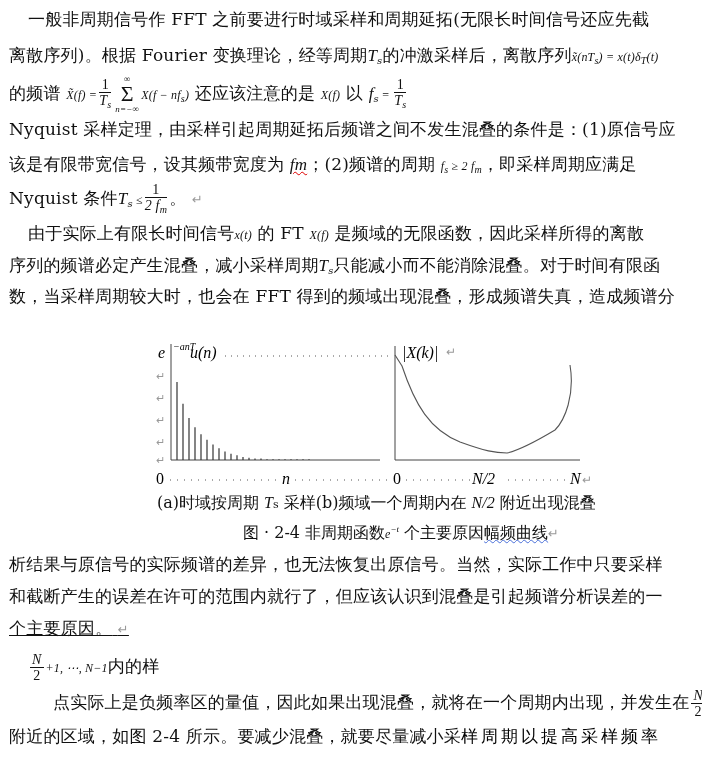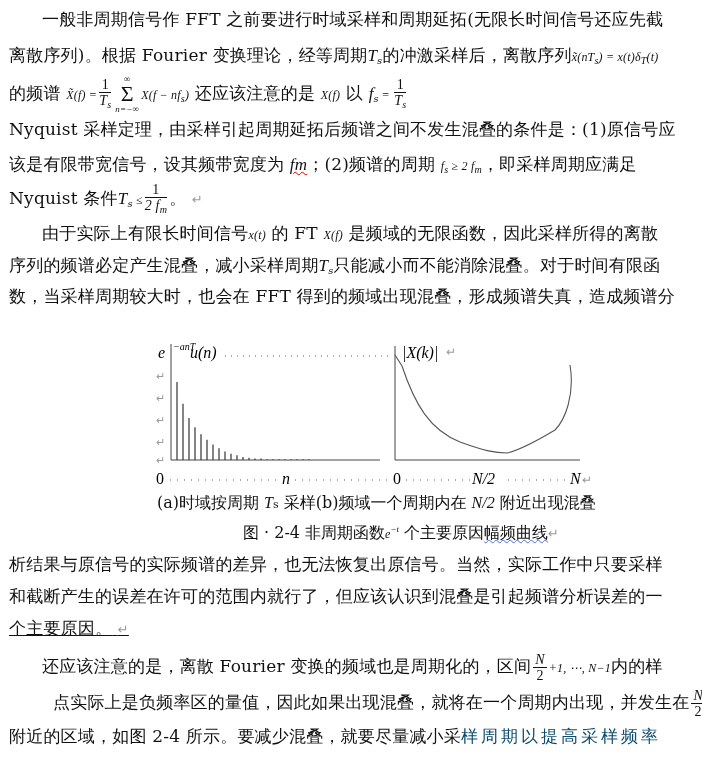--- a/index.html
+++ b/index.html
@@ -6,35 +6,35 @@
   body {
     width: 702px; height: 757px; overflow: hidden; position: relative;
     font-family: "DejaVu Serif", "Liberation Serif", serif;
     color: #111;
   }
   .line {
     position: absolute; left: 9px; right: 8px;
     font-size: 17px; line-height: 22px; white-space: nowrap;
     letter-spacing: 0.2px;
   }
-  .indent { left: 42px; }
+  .indent { left: 28px; }
   .m { font-family: "Liberation Serif", serif; font-style: italic; }
   .mn { font-family: "Liberation Serif", serif; }
   .small { font-size: 12px; }
   .sub { font-size: 10px; vertical-align: -3px; font-style: italic; }
   .frac { display: inline-block; vertical-align: middle; text-align: center; font-family: "Liberation Serif", serif; font-size: 14px; line-height: 15px; margin: 0 2px; }
   .frac .num { display: block; border-bottom: 1px solid #111; padding: 0 2px; }
   .frac .den { display: block; font-style: italic; }
   .para-mark { color: #999; font-family: "DejaVu Sans", sans-serif; font-size: 13px; }
   .wavy { text-decoration: underline wavy #d00; text-decoration-thickness: 1px; }
   .wavy-blue { text-decoration: underline wavy #4a6fd8; text-decoration-thickness: 1px; }
   .sum { display: inline-block; vertical-align: middle; text-align: center; font-family: "Liberation Serif", serif; line-height: 10px; margin: 0 2px; }
   .sum .top, .sum .bot { display: block; font-size: 9px; font-style: italic; }
   .sum .sig { display: block; font-size: 22px; line-height: 20px; }
-  .faded { color: #0c4a6e; letter-spacing: 3px; }
+  .faded { color: #000000; letter-spacing: 3px; }
   svg text { font-family: "Liberation Serif", serif; }
   .caption {
     position: absolute; font-size: 16px; white-space: nowrap;
   }
 </style>
 </head>
 <body>
 
 <div class="line indent" style="top:8px;">一般非周期信号作  FFT  之前要进行时域采样和周期延拓(无限长时间信号还应先截</div>
 
@@ -147,20 +147,20 @@
   <span>图 · 2-4 非周期函数</span><span class="m" style="font-size:12px;">e</span><sup class="m" style="font-size:9px;">−t</sup><span> 个主要原因</span><span class="wavy-blue">幅频曲线</span><span class="para-mark">↵</span>
 </div>
 
 <div class="line" style="top:553px;">析结果与原信号的实际频谱的差异，也无法恢复出原信号。当然，实际工作中只要采样</div>
 <div class="line" style="top:585px;">和截断产生的误差在许可的范围内就行了，但应该认识到混叠是引起频谱分析误差的一</div>
 <div class="line" style="top:617px;text-decoration:underline;">
   <span>个主要原因。</span> <span class="para-mark">↵</span>
 </div>
 
 <div class="line indent" style="top:648px; height:36px; line-height:36px;">
-  <span>还应该注意的是，离散 Fourier 变换的频域也是周期化的，区间</span><span class="frac"><span class="num m">N</span><span class="den" style="font-style:normal;">2</span></span><span class="m small">+1, ⋯, N−1</span><span>内的样</span>
+  <span class="frac"><span class="num m">N</span><span class="den" style="font-style:normal;">2</span></span><span class="m small">+1, ⋯, N−1</span><span>内的样</span>
 </div>
 <div class="line" style="top:684px; height:36px; line-height:36px;margin-left:44px;">
   <span>点实际上是负频率区的量值，因此如果出现混叠，就将在一个周期内出现，并发生在</span><span class="frac"><span class="num m">N</span><span class="den" style="font-style:normal;">2</span></span>
 </div>
 <div class="line" style="top:725px;">
   <span>附近的区域，如图 2-4 所示。要减少混叠，就要尽量减小采</span><span class="faded">样周期以提高采样频率</span>
 </div>
 
 </body></html>

